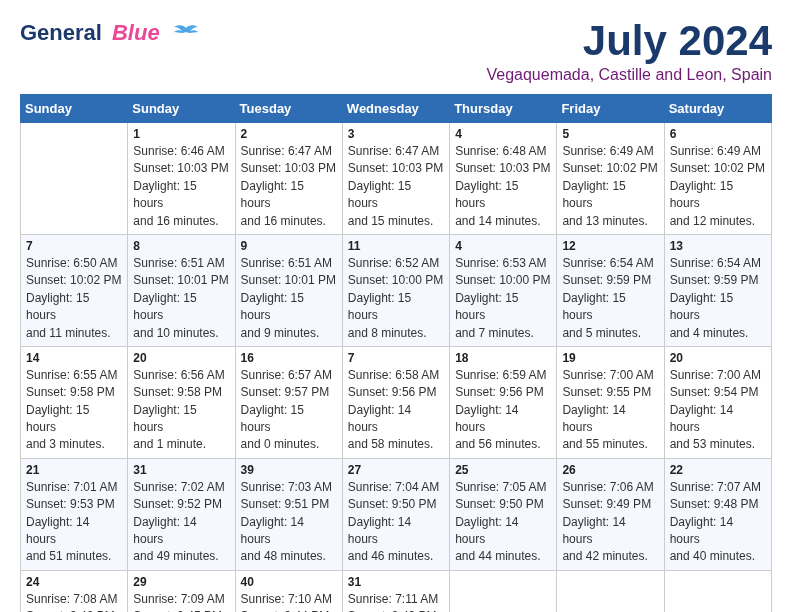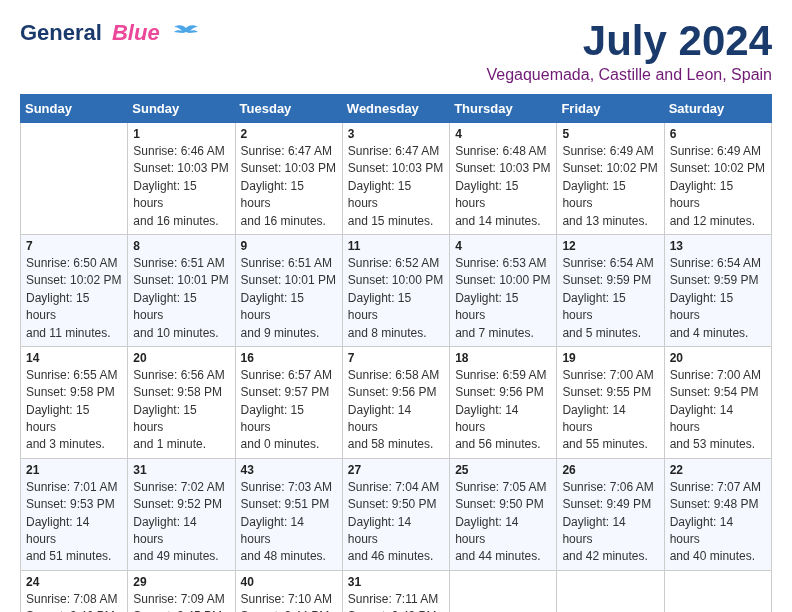--- a/index.html
+++ b/index.html
@@ -200,21 +200,21 @@
       <tr>
         <td>
           <span class="day-number">21</span>
           <div class="day-info">Sunrise: 7:01 AM<br>Sunset: 9:53 PM<br>Daylight: 14 hours<br>and 51 minutes.</div>
         </td>
         <td>
           <span class="day-number">31</span>
           <div class="day-info">Sunrise: 7:02 AM<br>Sunset: 9:52 PM<br>Daylight: 14 hours<br>and 49 minutes.</div>
         </td>
         <td>
-          <span class="day-number">43</span>
+          <span class="day-number">39</span>
           <div class="day-info">Sunrise: 7:03 AM<br>Sunset: 9:51 PM<br>Daylight: 14 hours<br>and 48 minutes.</div>
         </td>
         <td>
           <span class="day-number">27</span>
           <div class="day-info">Sunrise: 7:04 AM<br>Sunset: 9:50 PM<br>Daylight: 14 hours<br>and 46 minutes.</div>
         </td>
         <td>
           <span class="day-number">25</span>
           <div class="day-info">Sunrise: 7:05 AM<br>Sunset: 9:50 PM<br>Daylight: 14 hours<br>and 44 minutes.</div>
         </td>

